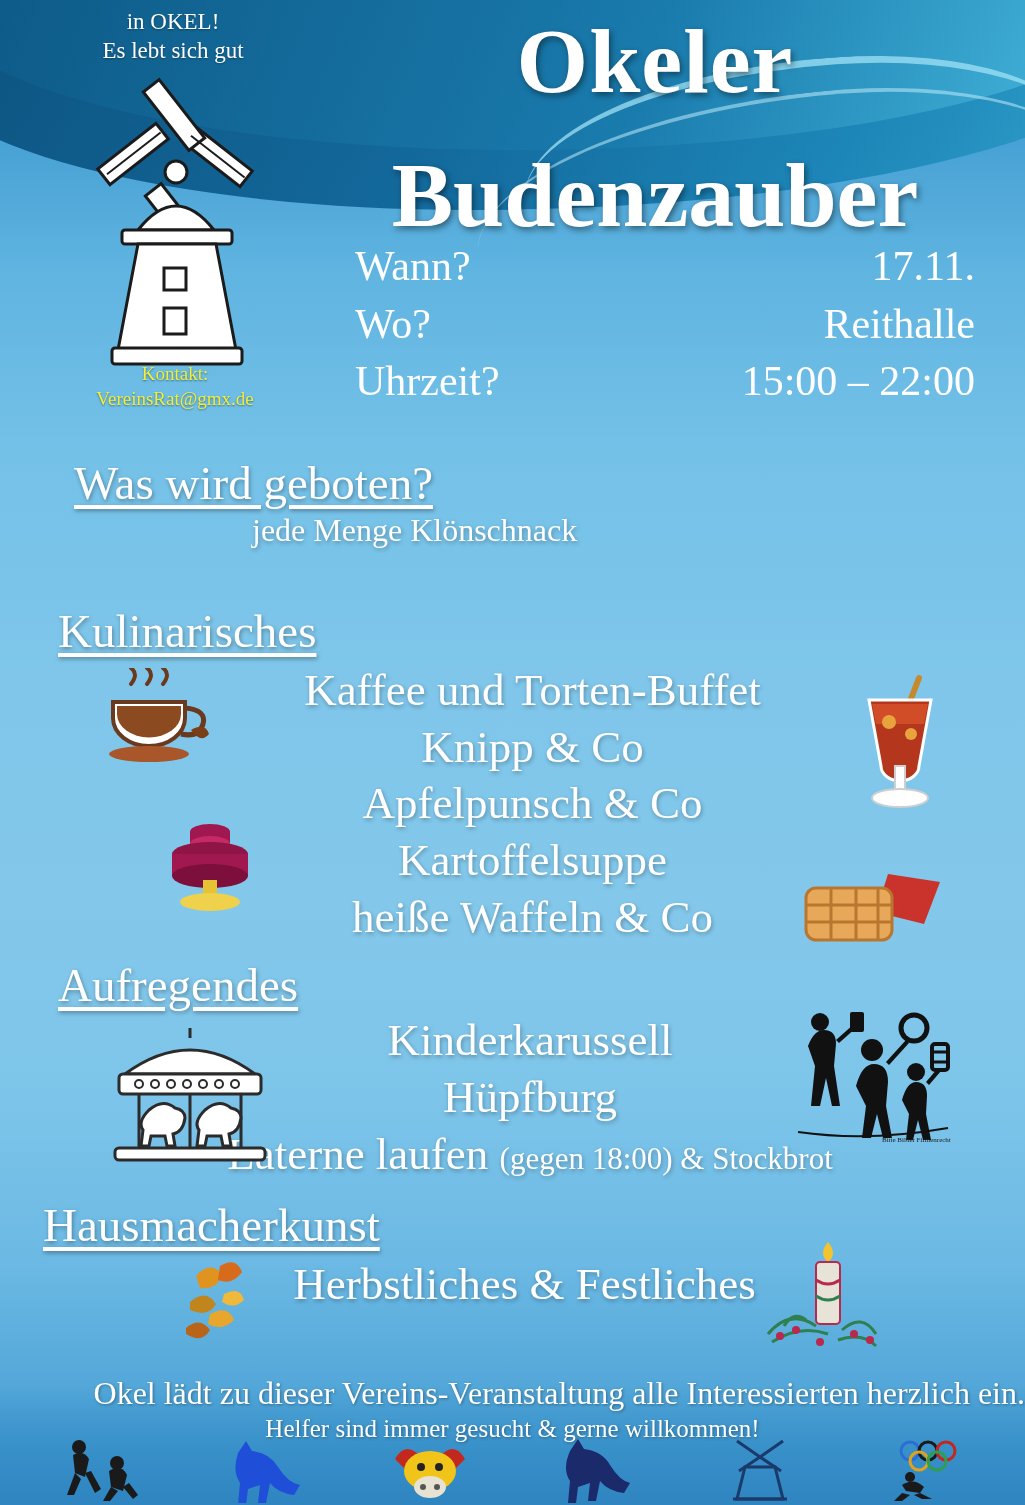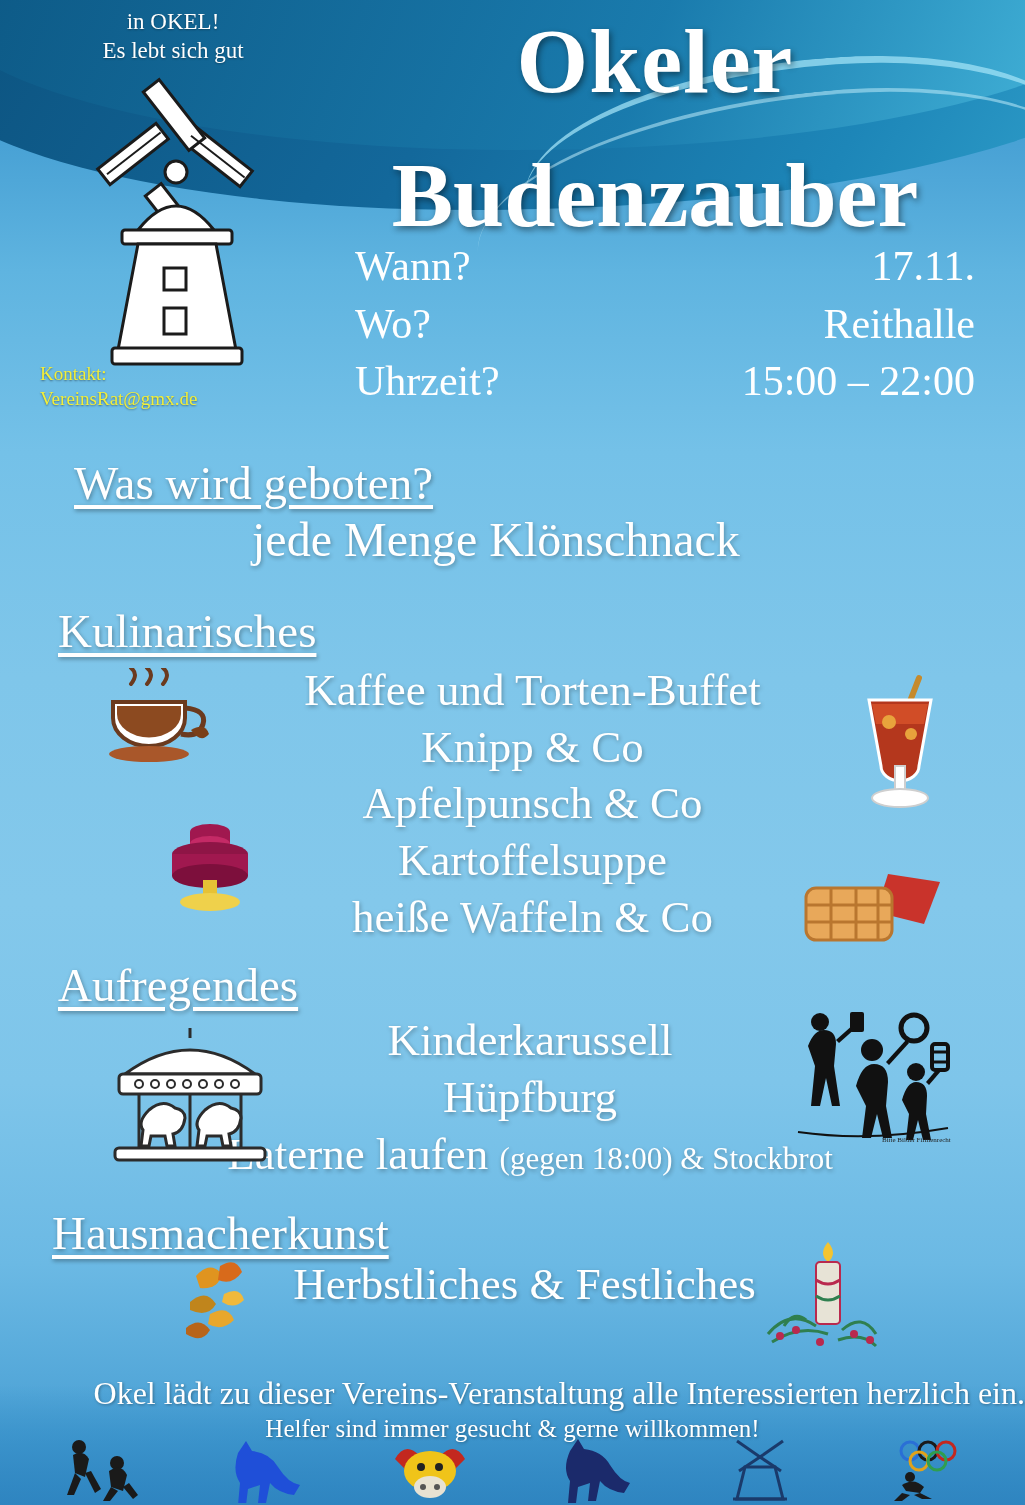--- a/index.html
+++ b/index.html
@@ -91,20 +91,21 @@
   }
   .windmill {
     position: absolute;
     top: 62px; left: 60px;
     width: 230px; height: 310px;
   }
   .contact {
     position: absolute;
     top: 362px; left: 40px;
     width: 270px;
+    text-align: center;
     font-size: 19px;
     line-height: 1.3;
     color: #f2ef3a;
     text-shadow: 0 1px 2px rgba(0,0,0,.45);
   }
 
   
   .title1 {
     position: absolute;
     top: 8px; left: 300px;
@@ -143,29 +144,29 @@
     position: absolute;
     font-size: 47px;
     text-decoration: underline;
     text-underline-offset: 6px;
     text-shadow: 1px 2px 4px rgba(0,0,0,.35);
     white-space: nowrap;
   }
   .h-geboten { top: 456px; left: 58px; margin-left: 16px; }
   .h-kulinarisch { top: 604px; left: 58px; }
   .h-aufregendes { top: 958px; left: 58px; }
-  .h-hausmacher { top: 1198px; left: 52px; margin-top: 8px; }
+  .h-hausmacher { top: 1198px; left: 43px; }
 
   .line {
     position: absolute;
     font-size: 44px;
     text-shadow: 1px 2px 4px rgba(0,0,0,.30);
     white-space: nowrap;
   }
-  .kloen { top: 512px; left: 252px; font-size: 48px; }
+  .kloen { top: 512px; left: 252px; font-size: 32px; }
 
   .menu {
     position: absolute;
     top: 662px; left: 0;
     width: 1025px;
     text-align: center;
     font-size: 45px;
     line-height: 1.26;
     text-shadow: 1px 2px 4px rgba(0,0,0,.30);
   }

